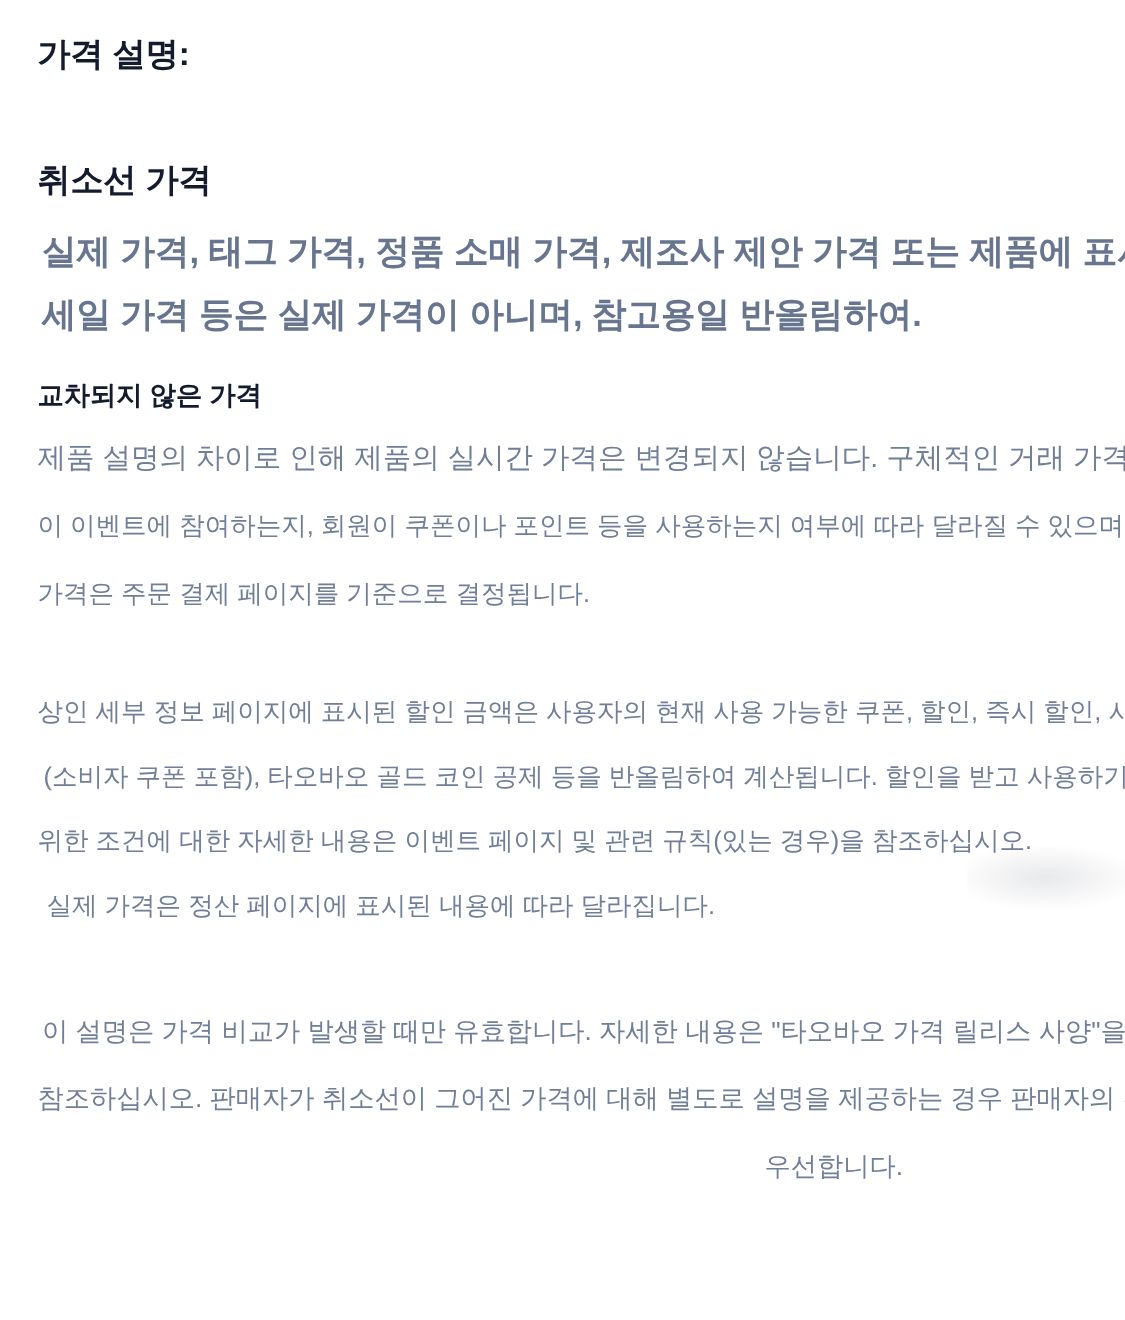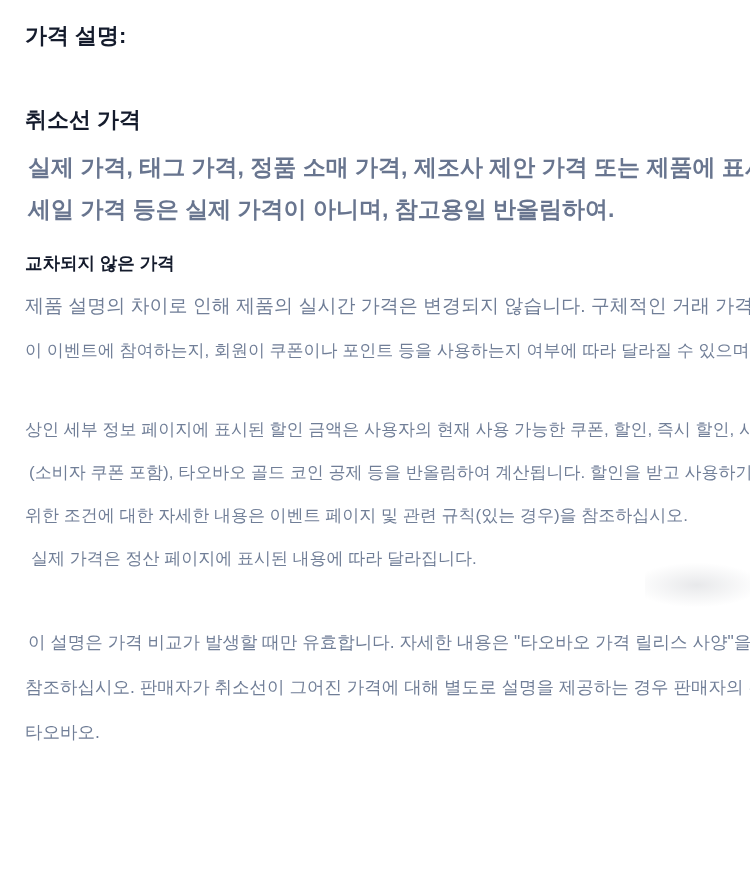--- a/index.html
+++ b/index.html
@@ -63,21 +63,21 @@
     color: var(--body);
     white-space: nowrap;
   }
   .para-realtime { margin-top: 9px; }
   .para-realtime .line { line-height: 45px; }
   .para-realtime .line:nth-child(1) { font-size: 19px; }
   .para-discount { margin-top: 35px; }
   .para-discount .line { line-height: 43px; }
   .para-discount .line:nth-child(2) { padding-left: 4px; }
   .para-discount .line:nth-child(4) { padding-left: 6px; }
-  .para-validity { margin-top: 40px; }
+  .para-validity { margin-top: 40px; text-align: right; }
   .para-validity .line { line-height: 45px; font-size: 17.5px; }
   .para-validity .line:nth-child(1) { padding-left: 3px; }
   .smudge {
     position: absolute;
     left: 645px;
     top: 563px;
     width: 115px;
     height: 44px;
     background: radial-gradient(ellipse at 45% 50%, rgba(110,115,128,0.16) 0%, rgba(110,115,128,0.06) 45%, rgba(110,115,128,0) 72%);
     pointer-events: none;
@@ -98,30 +98,31 @@
       <div class="intro-line">세일 가격 등은 실제 가격이 아니며, 참고용일 반올림하여.</div>
     </div>
   </section>
 
   <section>
     <h3 class="uncrossed-heading">교차되지 않은 가격</h3>
 
     <div class="para para-realtime">
       <div class="line">제품 설명의 차이로 인해 제품의 실시간 가격은 변경되지 않습니다. 구체적인 거래 가격은 상품</div>
       <div class="line">이 이벤트에 참여하는지, 회원이 쿠폰이나 포인트 등을 사용하는지 여부에 따라 달라질 수 있으며, 최종</div>
+      <div class="line">가격은 주문 결제 페이지를 기준으로 결정됩니다.</div>
     </div>
 
     <div class="para para-discount">
       <div class="line">상인 세부 정보 페이지에 표시된 할인 금액은 사용자의 현재 사용 가능한 쿠폰, 할인, 즉시 할인, 사용자</div>
       <div class="line">(소비자 쿠폰 포함), 타오바오 골드 코인 공제 등을 반올림하여 계산됩니다. 할인을 받고 사용하기</div>
       <div class="line">위한 조건에 대한 자세한 내용은 이벤트 페이지 및 관련 규칙(있는 경우)을 참조하십시오.</div>
       <div class="line">실제 가격은 정산 페이지에 표시된 내용에 따라 달라집니다.</div>
     </div>
 
     <div class="para para-validity">
       <div class="line">이 설명은 가격 비교가 발생할 때만 유효합니다. 자세한 내용은 "타오바오 가격 릴리스 사양"을</div>
       <div class="line">참조하십시오. 판매자가 취소선이 그어진 가격에 대해 별도로 설명을 제공하는 경우 판매자의 진술이</div>
-      <div class="line">타오바오.</div>
+      <div class="line">우선합니다.</div>
     </div>
   </section>
 
   <div class="smudge"></div>
 </div>
 
 </body></html>

